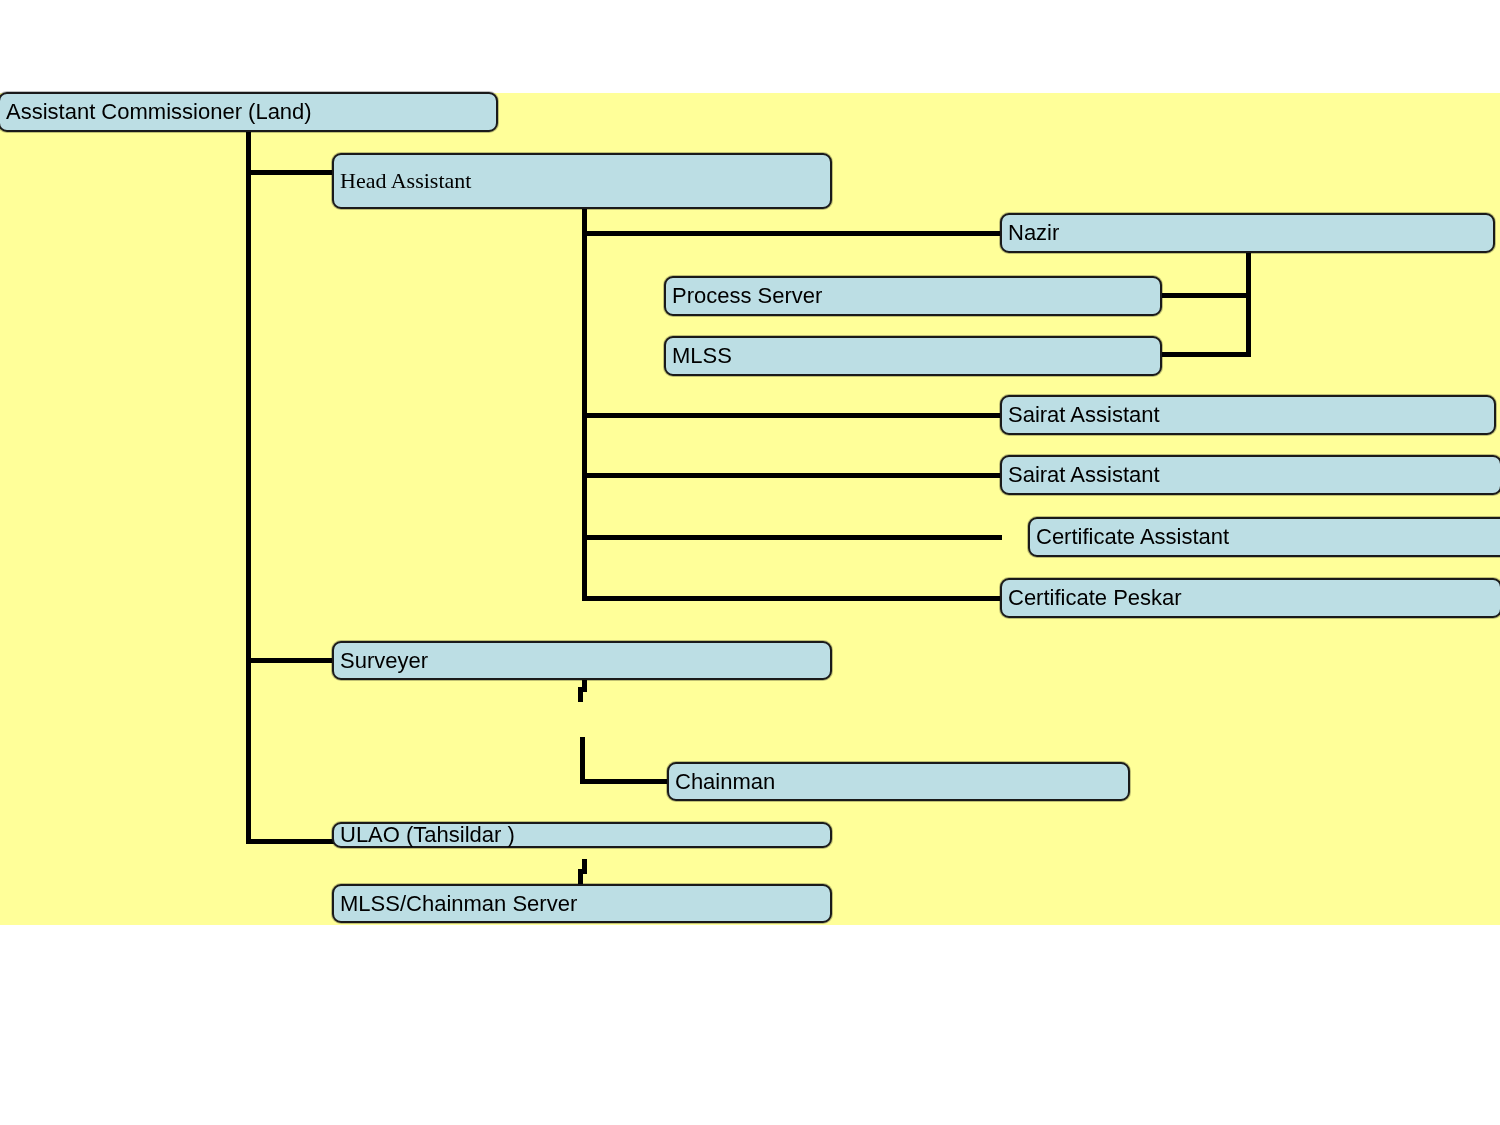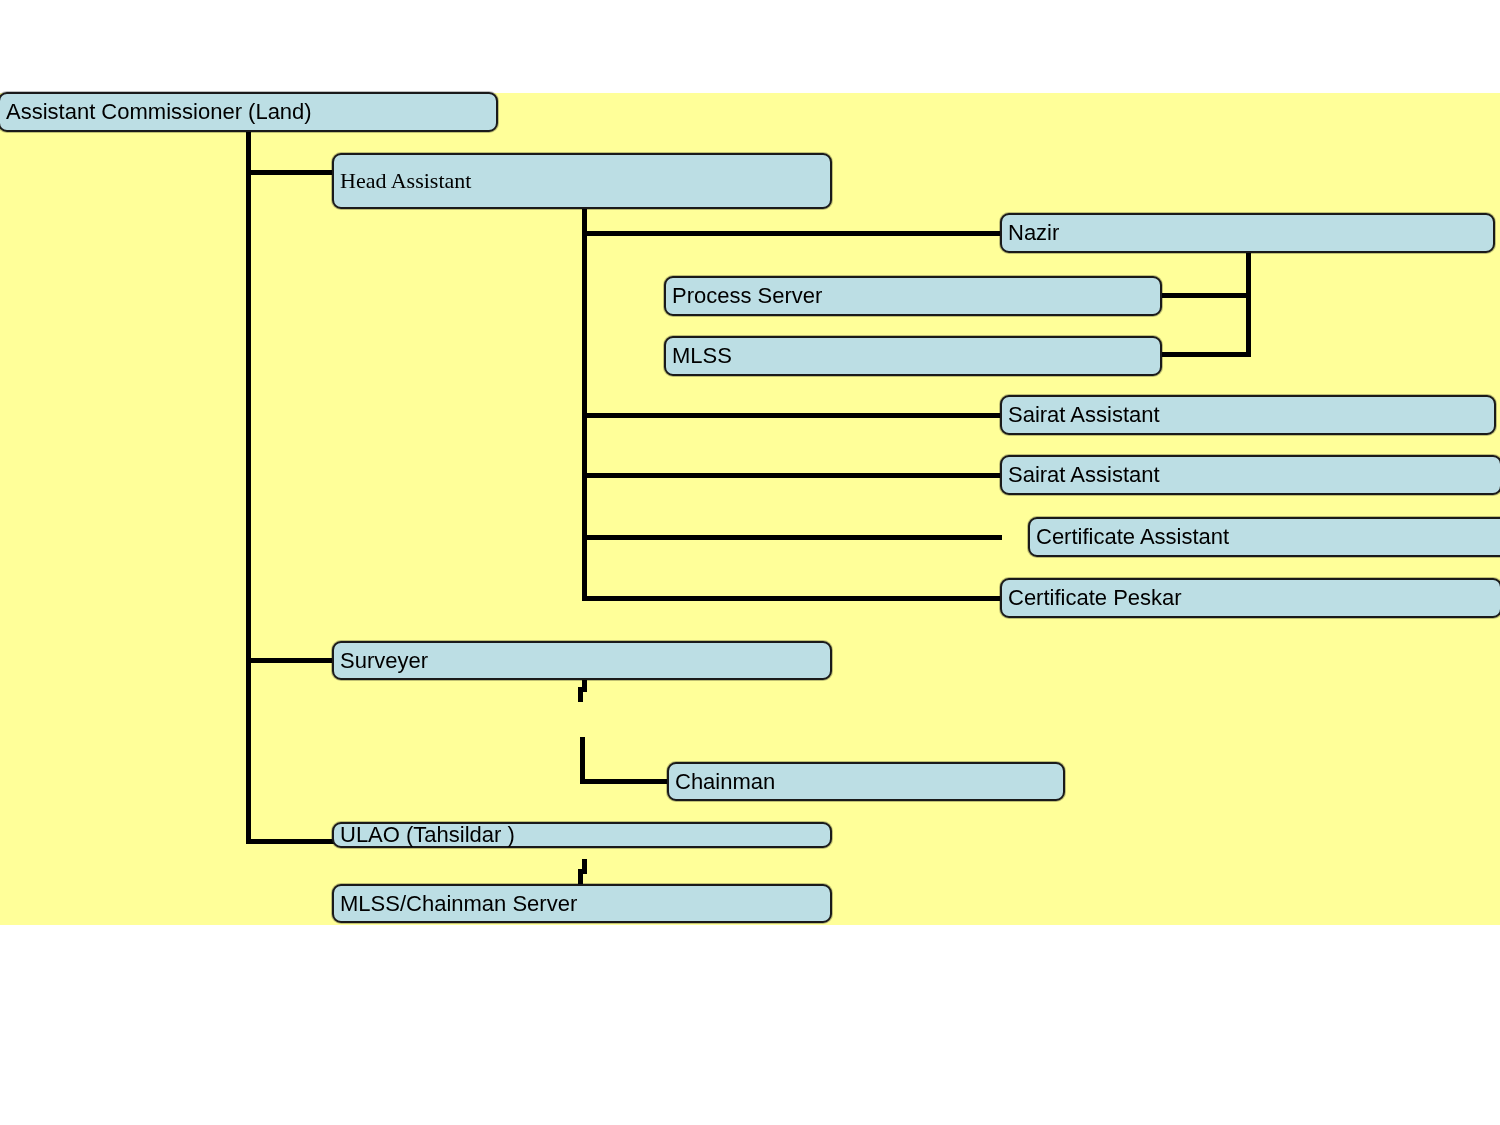--- a/index.html
+++ b/index.html
@@ -45,21 +45,21 @@
   .n-head      {left:332px; top:153px; width:500px; height:56px;font-family:Liberation Serif, serif;}
   .n-nazir     {left:1000px;top:213px; width:495px; height:40px;}
   .n-process   {left:664px; top:276px; width:498px; height:40px;text-align:right;}
   .n-mlss      {left:664px; top:336px; width:498px; height:40px;text-align:center;}
   .n-office    {left:1000px;top:395px; width:496px; height:40px;}
   .n-sairat    {left:1000px;top:455px; width:502px; height:40px;}
   .n-certasst  {left:1028px;top:517px; width:496px; height:40px;}
   .n-certpeskar{left:1000px;top:578px; width:502px; height:40px;}
   .n-kanungo   {left:332px; top:641px; width:500px; height:39px;}
   .n-surveyer  {left:334px; top:699px; width:500px; height:40px;}
-  .n-chainman  {left:667px; top:762px; width:398px; height:39px;text-align:right;}
+  .n-chainman  {left:667px; top:762px; width:463px; height:39px;text-align:right;}
   .n-ulao      {left:332px; top:822px; width:500px; height:26px;}
   .n-mlssps    {left:332px; top:884px; width:500px; height:39px;}
 </style>
 </head>
 <body>
 
 <div class="canvas">
 
   <div class="chart-bg"></div>
 

